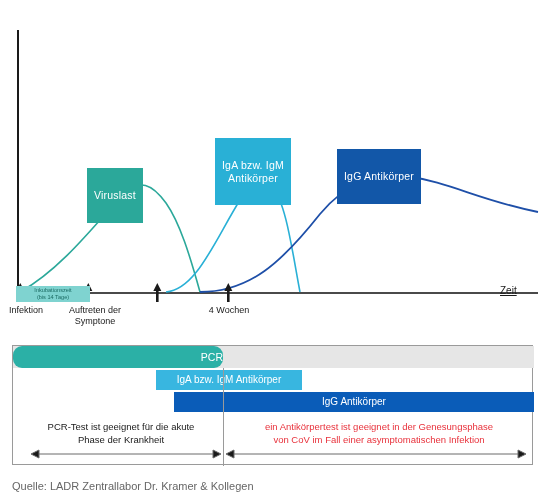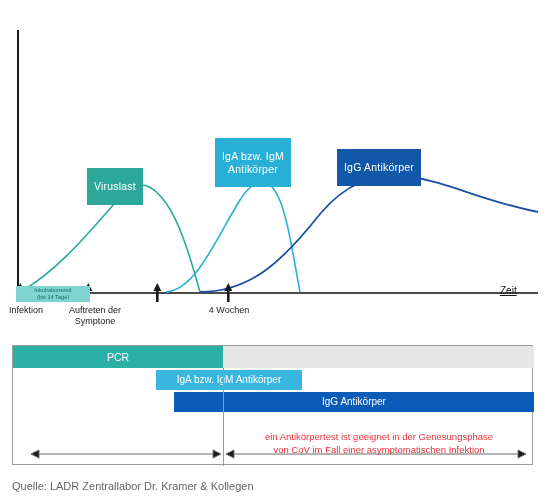--- a/index.html
+++ b/index.html
@@ -2,51 +2,51 @@
 <html><head>
 <meta charset="utf-8">
 <style>
   html,body{margin:0;padding:0;background:#ffffff;}
   body{width:560px;height:502px;position:relative;font-family:"Liberation Sans",sans-serif;overflow:hidden;}
 
   #chart-area{position:absolute;left:0;top:0;width:560px;height:340px;}
   #chart-svg{position:absolute;left:0;top:0;}
 
   .curve-label{position:absolute;color:#ffffff;font-size:10.5px;line-height:12.5px;
-               padding:12px 7px;white-space:nowrap;letter-spacing:.2px;}
+               padding:21px 7px;white-space:nowrap;letter-spacing:.2px;}
   #label-viruslast{left:46px;top:168px;background:#2ba89a;margin-left:41px;}
   #label-igam{left:215px;top:138px;background:#29b0d6;text-align:center;}
   #label-igg-curve{left:337px;top:149px;background:#1257a8;}
 
   #incubation-band{position:absolute;left:16px;top:286px;width:74px;height:16px;
                    background:#7fd3d0;color:#1b6b63;font-size:5.6px;line-height:7.4px;
                    text-align:center;padding-top:1px;box-sizing:border-box;}
 
   .tick-label{position:absolute;font-size:9px;color:#1a1a1a;text-align:center;line-height:11px;}
   #tick-infektion{left:-14px;top:305px;width:80px;}
   #tick-symptome{left:47px;top:305px;width:96px;}
   #tick-2wochen{left:122px;top:305px;width:72px;margin-top:44px;}
   #tick-3wochen{left:193px;top:305px;width:72px;}
   #axis-zeit{position:absolute;left:500px;top:285px;font-size:10px;color:#1a1a1a;text-decoration:underline;}
 
   #timeline{position:absolute;left:12px;top:345px;width:521px;height:120px;
             border:1px solid #9a9a9a;box-sizing:border-box;background:#ffffff;}
   #row-pcr{position:absolute;left:0;top:0;width:521px;height:22px;background:#e6e6e6;}
   #bar-pcr{position:absolute;left:0;top:0;width:210px;height:22px;background:#2bb0a6;
-           color:#fff;font-size:10.5px;text-align:center;line-height:22px;}
+           color:#fff;font-size:10.5px;text-align:right;line-height:22px;border-radius:9px;}
   #bar-igam{position:absolute;left:143px;top:24px;width:146px;height:20px;background:#38b6e0;
             color:#fff;font-size:10px;text-align:center;line-height:20px;}
   #bar-igg{position:absolute;left:161px;top:46px;width:360px;height:20px;background:#0a5cb8;
            color:#fff;font-size:10px;text-align:center;line-height:20px;}
 
   #divider{position:absolute;left:210px;top:22px;width:1px;height:98px;background:#9a9a9a;}
 
   .caption{position:absolute;font-size:9.5px;line-height:13px;text-align:center;}
   #caption-left{left:8px;top:74px;width:200px;color:#1a1a1a;}
-  #caption-right{left:214px;top:84px;width:304px;color:#e8323c;}
+  #caption-right{left:214px;top:74px;width:304px;color:#e8323c;}
 
   #arrows-svg{position:absolute;left:0;top:0;}
 
   #source{position:absolute;left:12px;top:480px;font-size:11px;color:#666;}
 </style>
 </head>
 <body>
 
 <div id="chart-area">
 
@@ -113,20 +113,24 @@
 <div id="timeline">
   <div id="row-pcr">
     <div id="bar-pcr">PCR</div>
   </div>
 
   <div id="bar-igam">IgA bzw. IgM Antikörper</div>
   <div id="bar-igg">IgG Antikörper</div>
 
   <div id="divider"></div>
 
+  <div class="caption" id="caption-left">
+    <div>PCR-Test ist geeignet für die akute</div>
+    <div>Phase der Krankheit</div>
+  </div>
 
   <div class="caption" id="caption-right">
     <div>ein Antikörpertest ist geeignet in der Genesungsphase</div>
     <div>von CoV im Fall einer asymptomatischen Infektion</div>
   </div>
 
   <svg id="arrows-svg" width="521" height="120">
     <g stroke="#6a6a6a" stroke-width="1" fill="#1a1a1a">
       <line x1="22" y1="108" x2="203" y2="108"></line>
       <polygon points="18,108 26,104 26,112"></polygon>

